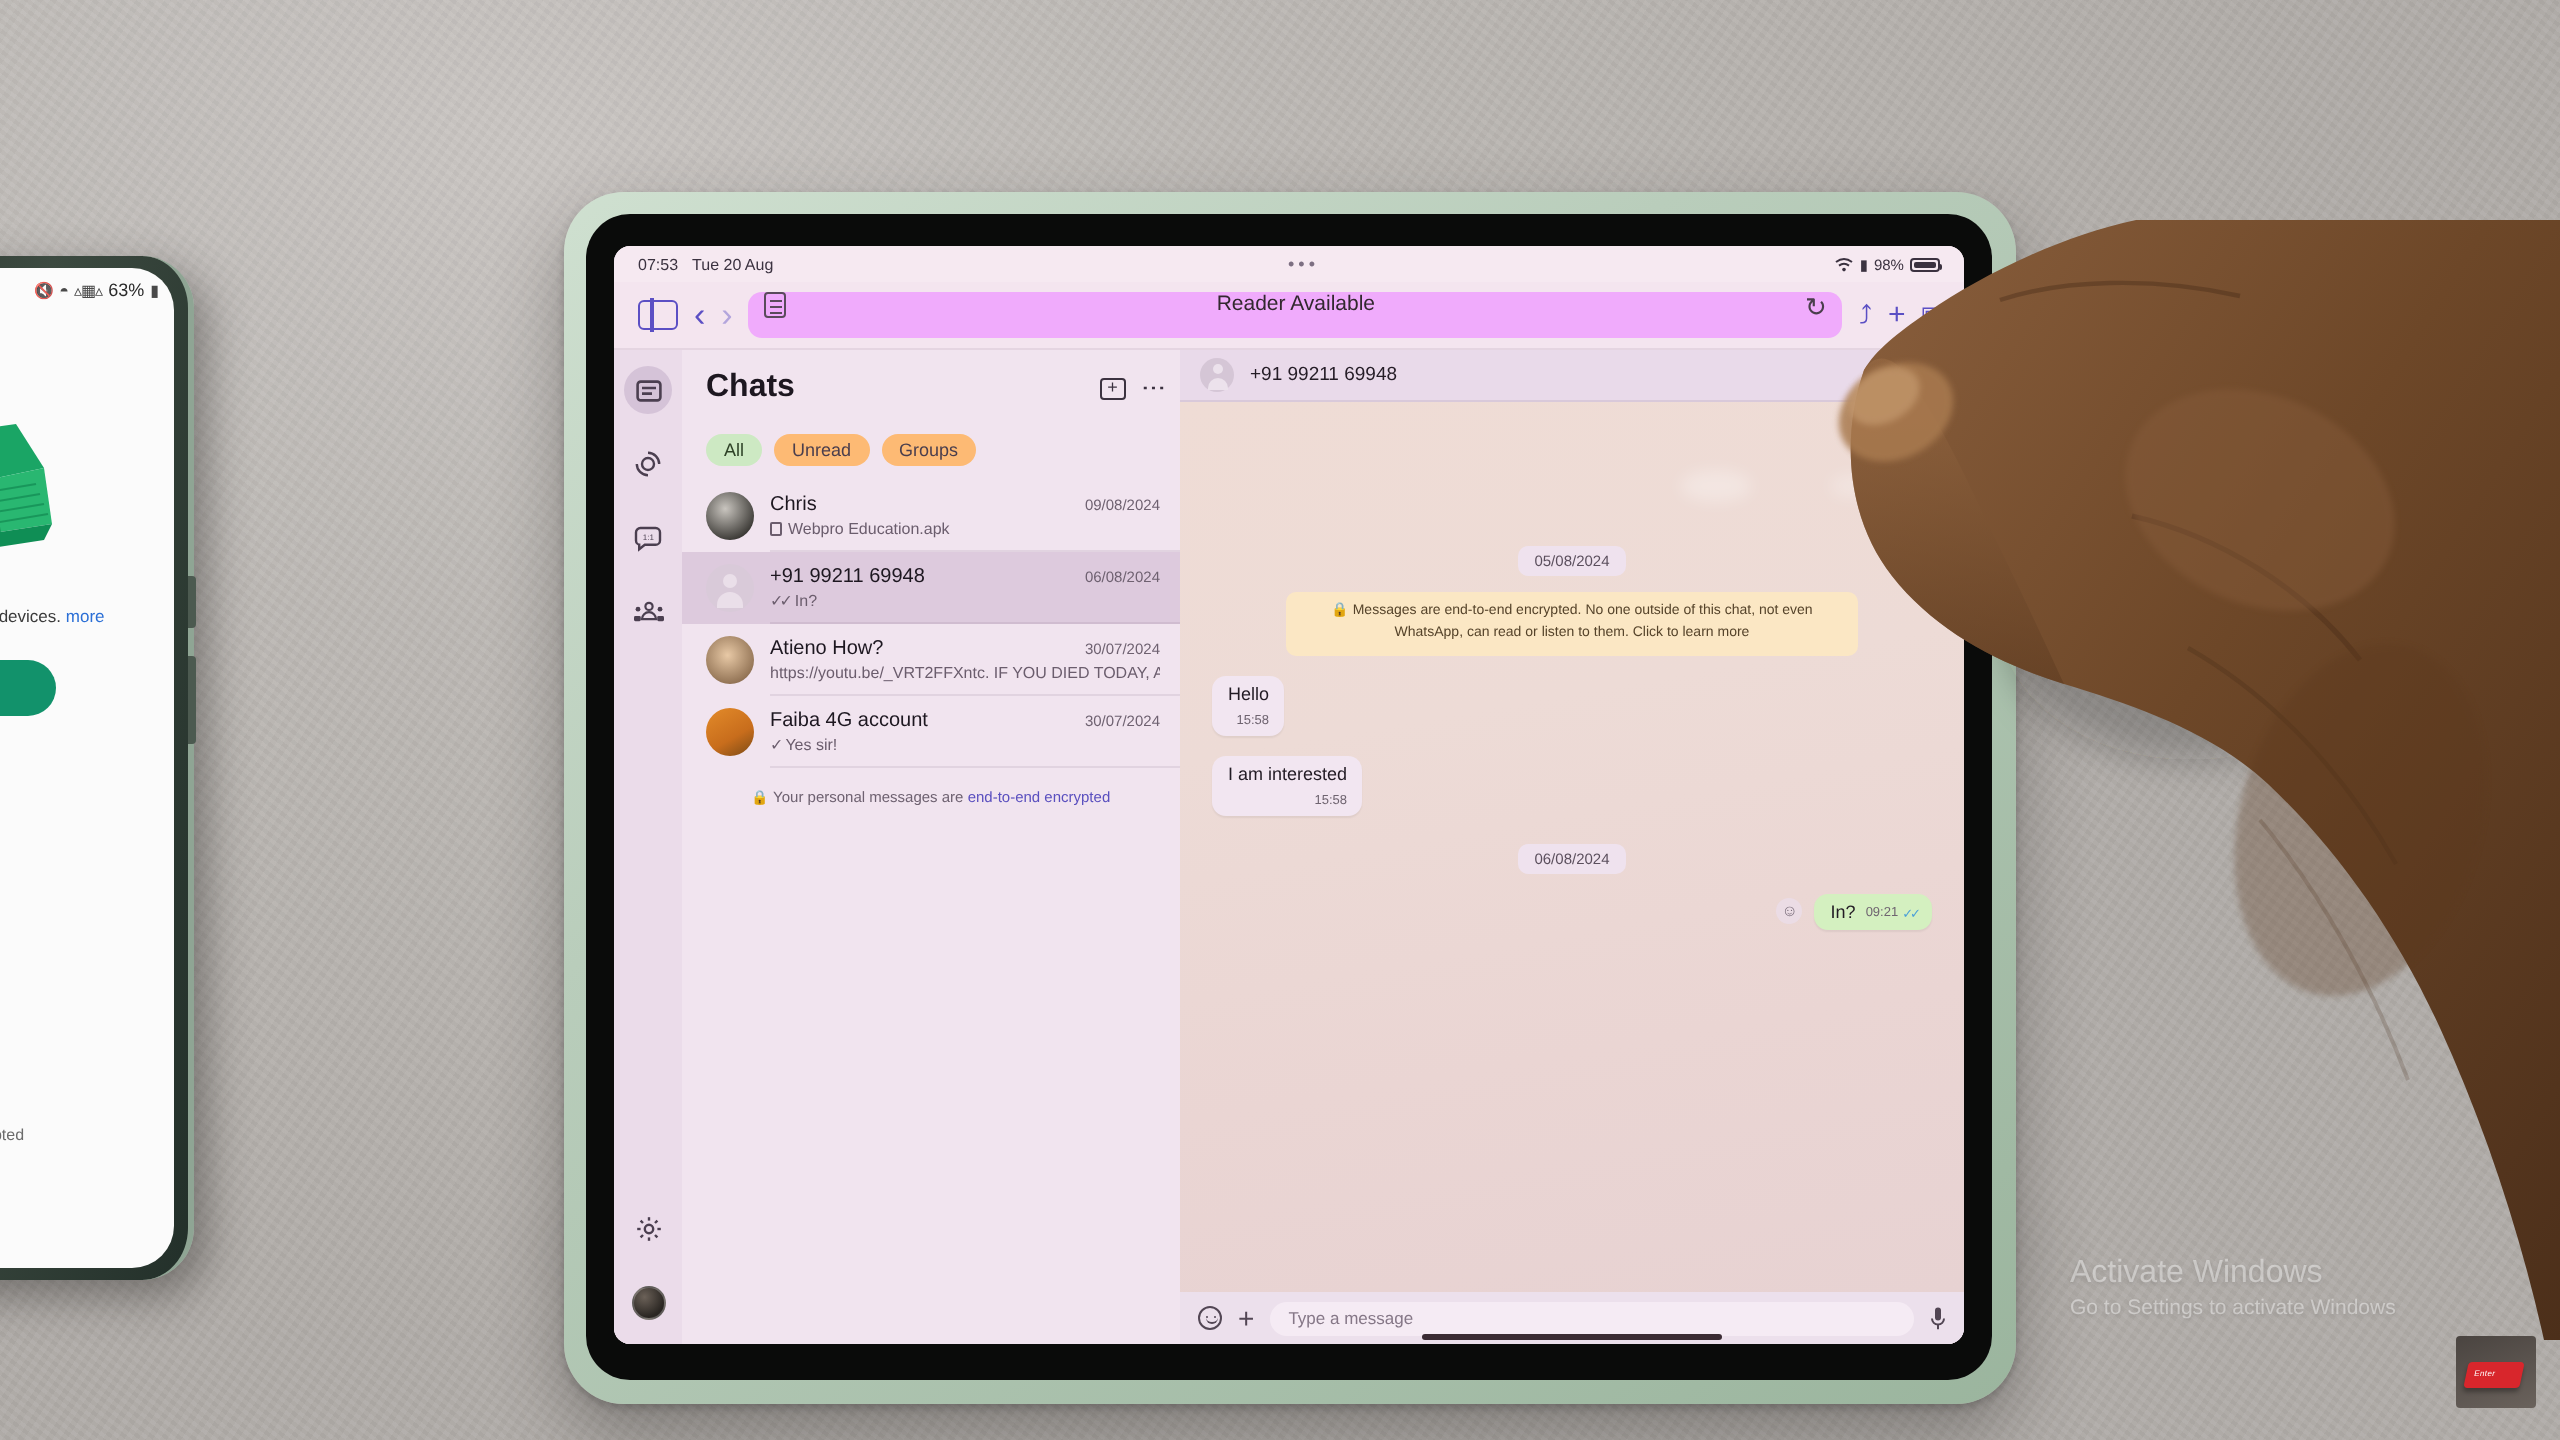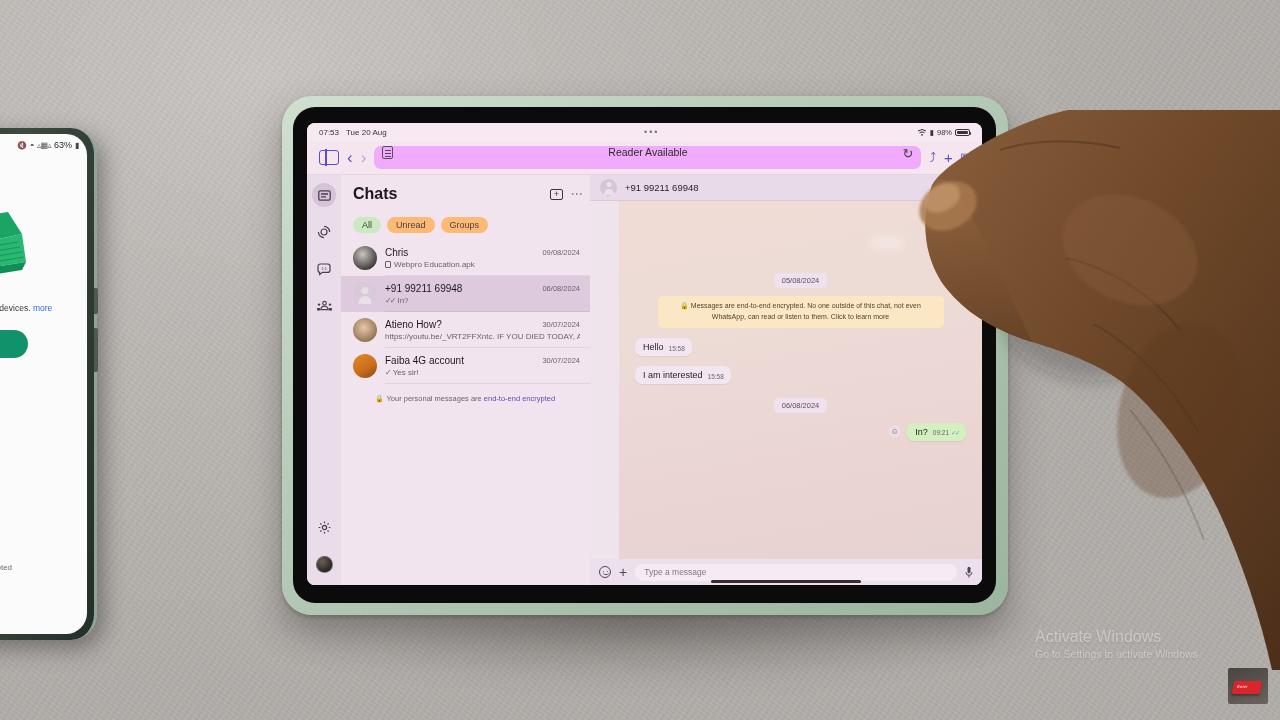--- a/index.html
+++ b/index.html
@@ -66,21 +66,21 @@
   }
   #phone-foot {
     position: absolute; left: 8px; bottom: 48px; right: 8px;
     font-size: 8px; color: #6b6b6b; line-height: 1.5;
   }
   #phone-btn1 { position: absolute; right: -4px; top: 160px; width: 4px; height: 26px; background: #4c5a50; border-radius: 0 2px 2px 0; }
   #phone-btn2 { position: absolute; right: -4px; top: 200px; width: 4px; height: 44px; background: #4c5a50; border-radius: 0 2px 2px 0; }
 
   
   #tablet {
-    position: absolute; left: 282px; top: 96px; width: 726px; height: 519px;
+    position: absolute; left: 282px; top: 96px; width: 726px; height: 606px;
     border-radius: 30px;
     background: linear-gradient(145deg, #cfe0d0 0%, #b9cdbb 35%, #9bb59e 100%);
     padding: 11px 12px 12px 11px;
     box-shadow: 0 16px 34px rgba(50,48,45,.38), 0 2px 4px rgba(0,0,0,.2);
   }
   #bezel {
     width: 100%; height: 100%; border-radius: 22px; background: #0a0b0a;
     padding: 16px 14px 18px 14px; position: relative;
   }
   #screen {
@@ -217,21 +217,20 @@
   }
   #conv-avatar { width: 17px; height: 17px; border-radius: 50%; background: #d5c6d6; position: relative; }
   #conv-avatar::before { content:''; position:absolute; left:50%; top:3px; transform:translateX(-50%); width:5px; height:5px; border-radius:50%; background:#ece2ec; }
   #conv-avatar::after { content:''; position:absolute; left:50%; bottom:1px; transform:translateX(-50%); width:10px; height:6px; border-radius:5px 5px 0 0; background:#ece2ec; }
   #conv-title { font-size: 9.5px; color: #241c26; }
 
   #conv-body {
     flex: 1; position: relative; overflow: hidden;
     background: linear-gradient(170deg, #efdcd5 0%, #eddbd6 35%, #ead5d3 70%, #e7d2d2 100%);
     padding: 10px 16px 8px 16px;
-    margin-left: 29px;
   }
   #wallpaper-blob1 {
     position: absolute; left: 250px; top: 34px; width: 36px; height: 16px;
     background: rgba(255,255,255,.3); border-radius: 50%; filter: blur(4px);
   }
   #wallpaper-blob2 {
     position: absolute; left: 325px; top: 36px; width: 22px; height: 12px;
     background: rgba(255,255,255,.25); border-radius: 50%; filter: blur(4px);
   }
   .daychip {
@@ -244,21 +243,21 @@
     background: #fbe7c4; color: #55432a; font-size: 7px; line-height: 1.55;
     padding: 5px 10px; border-radius: 5px; text-align: center;
   }
   .bubble {
     width: fit-content; max-width: 70%;
     font-size: 9px; color: #221b24;
     padding: 4px 7px 4px 8px; border-radius: 7px;
     display: flex; align-items: flex-end; gap: 5px;
     box-shadow: 0 1px 1px rgba(0,0,0,.06);
   }
-  .bubble.in { background: #f2e6f1; margin-top: 10px; }
+  .bubble.in { background: #f2e6f1; margin-top: 10px; flex-direction: column; }
   .bubble.out { background: #d4f0c0; }
   .bmeta { font-size: 6.5px; color: #6f6470; display: flex; align-items: center; gap: 2px; }
   .bmeta .rt { color: #4a9fd8; letter-spacing: -1.5px; }
   #out-wrap { display: flex; align-items: center; justify-content: flex-end; gap: 6px; margin-top: 10px; }
   #react-btn {
     width: 13px; height: 13px; border-radius: 50%;
     background: rgba(235,222,235,.75); color: #7a6d7b;
     display: flex; align-items: center; justify-content: center; font-size: 8px;
   }
 

